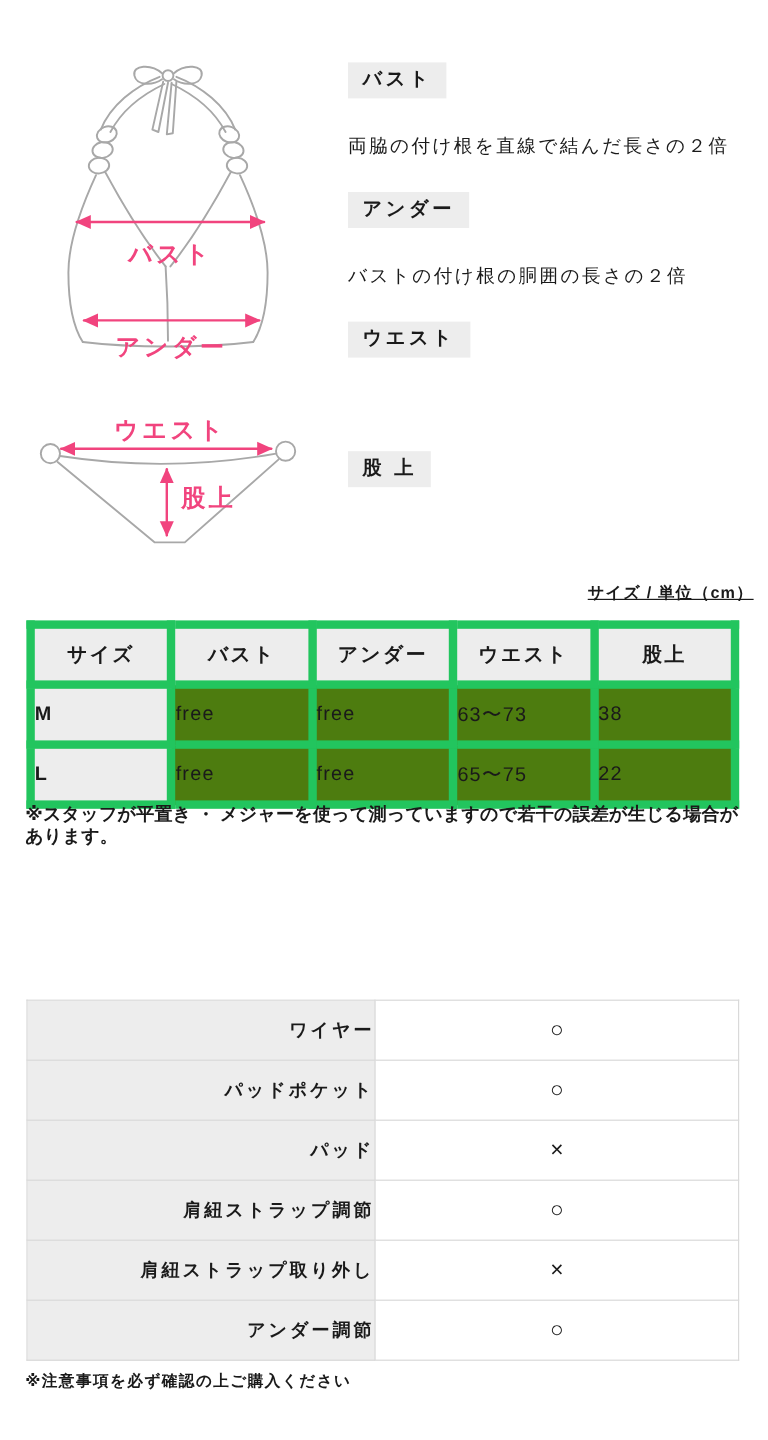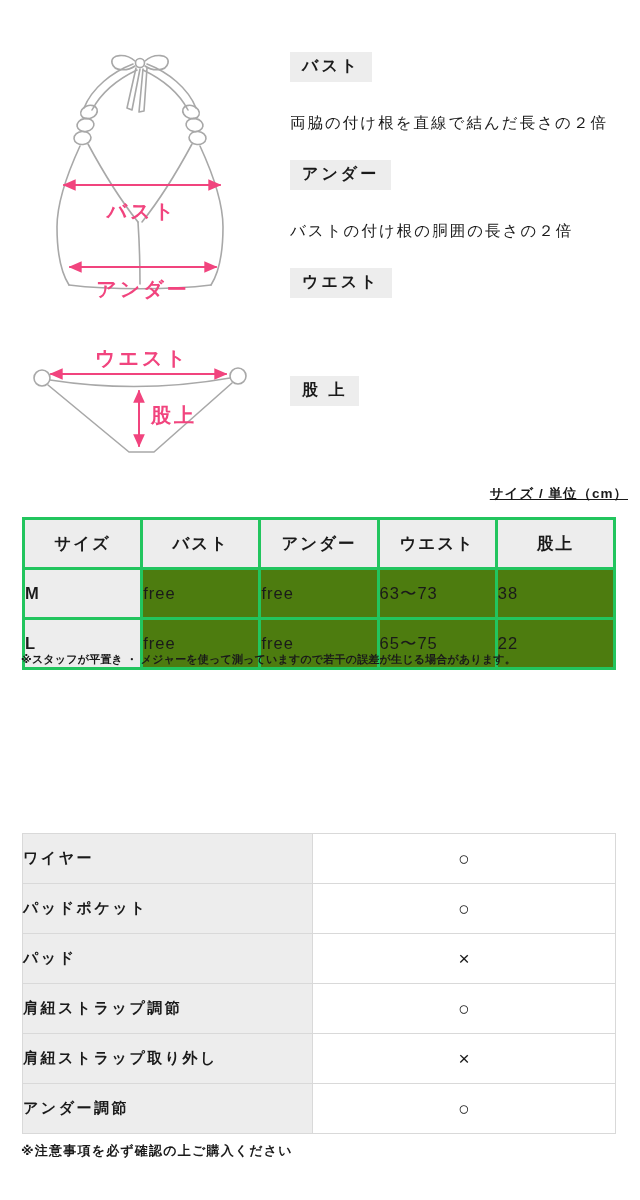--- a/index.html
+++ b/index.html
@@ -23,36 +23,36 @@
   }
 
   
   .unit-label {
     position:absolute; top:485px; right:12px;
     font-size:13.5px; font-weight:600; letter-spacing:1px;text-decoration:underline;
   }
   table { border-collapse:collapse; }
   .size-table { position:absolute; left:22px; top:517px; width:594px; table-layout:fixed; }
   .size-table th, .size-table td {
-    border:3px solid #22c55e; height:50px; vertical-align:middle;
+    border:7px solid #22c55e; height:50px; vertical-align:middle;
     font-size:16.5px;
   }
   .size-table th { background:#ededed; font-weight:600; letter-spacing:2px; }
   .size-table td { background:#4d7c0f; font-weight:500; letter-spacing:1px; }
   .size-table .row-head { background:#ededed; font-weight:600; }
   .size-note {
-    position:absolute; left:21px; top:652px; width:606px;
-    font-size:11px; font-weight:600; letter-spacing:0.2px;
+    position:absolute; left:21px; top:669px; width:606px;
+    font-size:15px; font-weight:600; letter-spacing:0.2px;
   }
 
   
   .features-table { position:absolute; left:22px; top:833px; width:594px; table-layout:fixed; }
   .features-table td { border:1px solid #d9d9d9; height:50px; vertical-align:middle; }
   .feature-label {
-    background:#ededed; width:290px; text-align:left;
+    background:#ededed; width:290px; text-align:right;
     font-size:15px; font-weight:600; letter-spacing:2.5px;
   }
   .feature-value { background:#ffffff; text-align:center; font-size:19px; }
   .bottom-note {
     position:absolute; left:21px; top:1142px;
     font-size:13px; font-weight:700; letter-spacing:1.2px;text-align:right;
   }
 
   
   .illu { position:absolute; }

